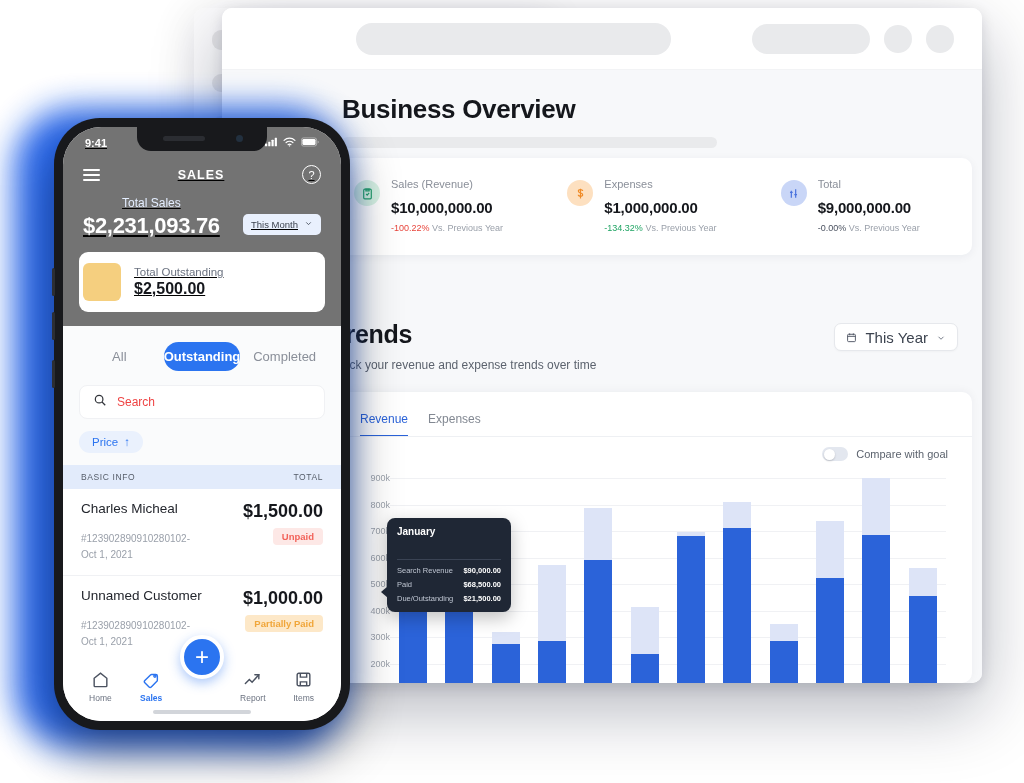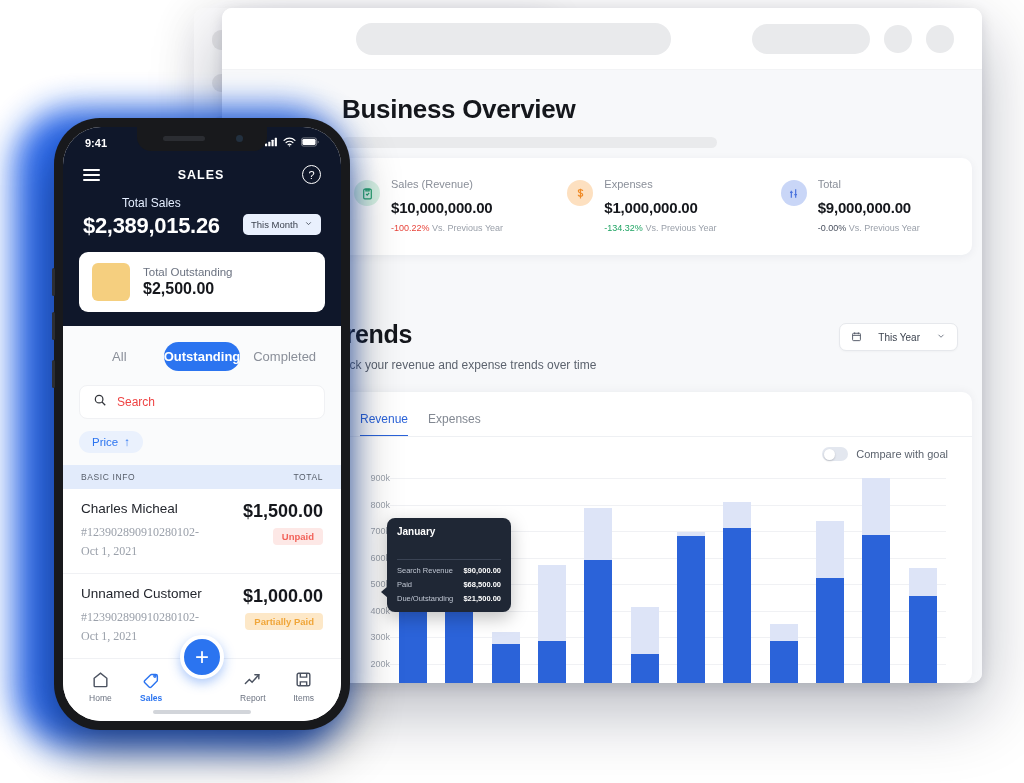--- a/index.html
+++ b/index.html
@@ -71,22 +71,22 @@
   .d-green { color: #1fa463; }
   .d-gray { color: #4b5260; }
 
   
   .trends-head { position: absolute; left: 110px; top: 250px; right: 10px; }
   .trends-title { font-size: 25px; font-weight: bold; color: #15171c; letter-spacing: -.3px; }
   .trends-sub { font-size: 12px; color: #5c636e; margin-top: 9px; }
   .range-pill {
     position: absolute; right: 14px; top: 3px;
     background: #fff; border: 1px solid #e6e8ec; border-radius: 7px;
-    height: 28px; display: flex; align-items: center; gap: 16px; padding: 0 11px;
-    font-size: 10px; color: #3c434f; box-shadow: 0 1px 2px rgba(0,0,0,.03);
+    height: 28px; display: flex; align-items: center; gap: 8px; padding: 0 11px;
+    font-size: 15px; color: #3c434f; box-shadow: 0 1px 2px rgba(0,0,0,.03);
   }
 
   
   .chart-card {
     position: absolute; left: 110px; top: 322px; right: 10px; bottom: 0;
     background: #fff; border-radius: 10px 10px 10px 10px;
     box-shadow: 0 -1px 10px rgba(20,30,60,.05);
   }
   .chart-tabs { display: flex; gap: 20px; padding: 20px 28px 0 28px; position: relative; }
   .ctab { font-size: 12px; color: #828892; padding-bottom: 9px; }
@@ -155,40 +155,40 @@
   .notch {
     position: absolute; left: 50%; transform: translateX(-50%); top: 0;
     width: 130px; height: 24px; background: #18191c;
     border-bottom-left-radius: 14px; border-bottom-right-radius: 14px; z-index: 6;
   }
   .notch .spk { position: absolute; left: 26px; top: 9px; width: 42px; height: 5px;
     background: #2b2d32; border-radius: 3px; }
   .notch .cam { position: absolute; right: 24px; top: 8px; width: 7px; height: 7px;
     background: #22303f; border-radius: 50%; }
 
-  .ph-blue { background: #0f172a; padding: 0 0 14px 0; }
+  .ph-blue { background: #737373; padding: 0 0 14px 0; text-decoration: underline; }
   .statusbar { display: flex; align-items: center; justify-content: space-between;
     padding: 10px 22px 0 22px; color: #fff; font-size: 11px; font-weight: bold; }
   .sb-right { display: flex; align-items: center; gap: 5px; }
 
   .ph-navbar { display: flex; align-items: center; justify-content: space-between;
     padding: 16px 20px 0 20px; }
   .ph-title { color: #fff; font-size: 12.5px; font-weight: bold; letter-spacing: 1px; }
   .burger i { display: block; width: 17px; height: 2px; background: #fff; margin: 3px 0; border-radius: 2px; }
   .qmark { width: 19px; height: 19px; border: 1.6px solid #fff; border-radius: 50%;
     color: #fff; font-size: 11px; display: flex; align-items: center; justify-content: center; }
 
   .tot-row { display: flex; align-items: flex-end; justify-content: space-between; padding: 12px 20px 0 20px; }
   .tot-lbl { color: #e4eeff; font-size: 12px; text-align: center; }
   .tot-val { color: #fff; font-size: 22px; font-weight: bold; margin-top: 3px; letter-spacing: -.3px; }
   .month-pill { background: #e9f0fd; border-radius: 5px; height: 21px; display: flex;
     align-items: center; gap: 6px; padding: 0 8px; font-size: 9.5px; color: #3c434f; margin-bottom: 4px; }
 
   .out-card { background: #fff; border-radius: 9px; margin: 13px 16px 0 16px;
-    display: flex; align-items: center; gap: 13px; padding: 11px 13px; }
+    display: flex; align-items: center; gap: 13px; padding: 11px 4px; }
   .out-sq { width: 38px; height: 38px; border-radius: 6px; background: #f5cf7f; flex: none; }
   .out-lbl { font-size: 11.5px; color: #6b7280; }
   .out-val { font-size: 16px; font-weight: bold; color: #15171c; margin-top: 2px; }
 
   .ph-white { background: #fafbfc; }
   .seg-tabs { display: flex; align-items: center; gap: 6px; padding: 16px 18px 4px 18px; }
   .seg { flex: 1; text-align: center; font-size: 13px; color: #8a8f99; padding: 7px 0; border-radius: 16px; }
   .seg.active { background: #2b74f0; color: #fff; font-weight: bold; }
 
   .searchbar { margin: 10px 16px 0 16px; background: #fff; border-radius: 8px; height: 34px;
@@ -198,21 +198,21 @@
   .price-pill { margin: 12px 0 0 16px; display: inline-flex; align-items: center; gap: 6px;
     background: #eaf1fd; color: #2b74f0; font-size: 11.5px; border-radius: 13px; padding: 5px 13px; }
 
   .thead { background: #e2ebfb; display: flex; justify-content: space-between;
     padding: 7px 18px; font-size: 8.5px; color: #555c68; letter-spacing: .6px; margin-top: 12px; }
 
   .row { background: #fff; padding: 12px 18px 13px 18px; border-bottom: 1px solid #f0f1f4; }
   .row-top { display: flex; justify-content: space-between; align-items: flex-start; }
   .r-name { font-size: 13.5px; color: #23262d; }
   .r-amt { font-size: 18px; font-weight: bold; color: #15171c; }
-  .r-sub { font-size: 12px; color: #9aa0aa; margin-top: 7px; line-height: 1.55; font-family: Liberation Serif, serif; }
+  .r-sub { font-size: 10px; color: #9aa0aa; margin-top: 15px; line-height: 1.55; }
   .badge { font-size: 9.5px; font-weight: bold; border-radius: 4px; padding: 3px 9px; margin-top: 6px; display: inline-block; }
   .b-unpaid { background: #fde8e6; color: #f2635a; }
   .b-partial { background: #fde8c8; color: #f0a63a; }
   .row-right { text-align: right; }
 
   .tabbar { position: absolute; left: 0; right: 0; bottom: 0; height: 62px; background: #fff;
     display: flex; align-items: center; padding: 0 12px 8px 12px; }
   .tb { flex: 1; text-align: center; font-size: 8.5px; color: #6b7280; }
   .tb.active { color: #2b74f0; font-weight: bold; }
   .tb svg { display: block; margin: 0 auto 4px auto; }
@@ -499,21 +499,21 @@
               <i></i>
               <i></i>
             </div>
           <div class="ph-title">SALES</div>
           <div class="qmark">?</div>
         </div>
 
         <div class="tot-row">
           <div>
             <div class="tot-lbl">Total Sales</div>
-            <div class="tot-val">$2,389,015.26</div>
+            <div class="tot-val">$2,231,093.76</div>
           </div>
           <div class="month-pill">
             <span>This Month</span>
             <span>
               <svg width="9" height="9" viewBox="0 0 24 24" fill="none" stroke="#4b5260" stroke-width="2.4">
                   <path d="M6 9l6 6 6-6"></path>
                 </svg>
             </span>
           </div>
         </div>

